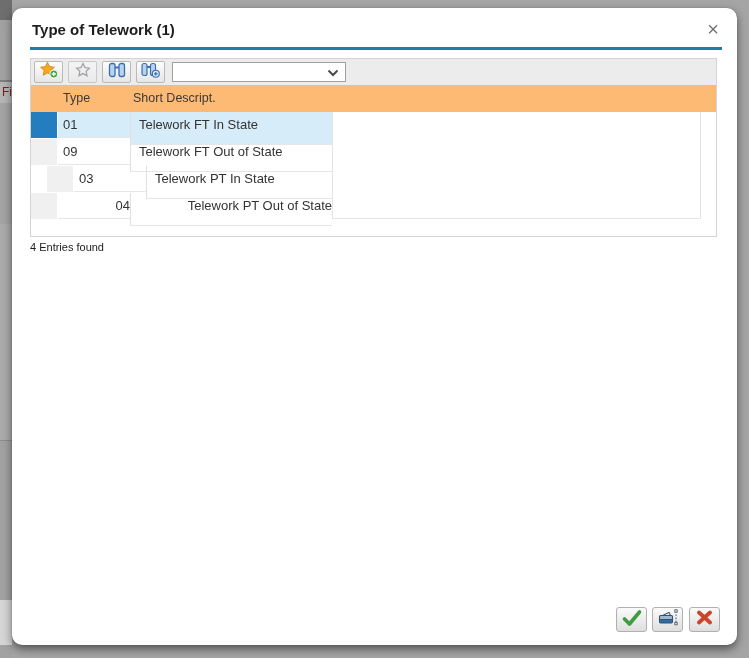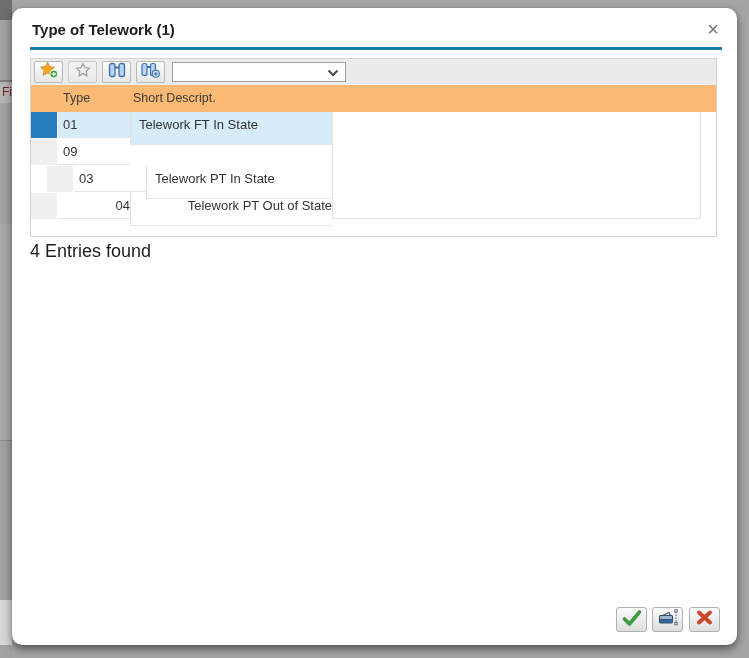--- a/index.html
+++ b/index.html
@@ -47,21 +47,21 @@
   .cell-type{position:absolute;left:27px;top:0;width:72px;height:26px;line-height:26px;
              padding-left:5px;box-sizing:border-box;border-bottom:1px solid #e6e6e6;}
   .cell-desc{position:absolute;left:99px;top:0;width:202px;height:33px;line-height:26px;
              padding-left:8px;box-sizing:border-box;border-left:1px solid #e0e0e0;
              border-bottom:1px solid #e6e6e6;}
   .row.selected .cell-sel{background:#237dbe;}
   .row.selected .cell-type,.row.selected .cell-desc{background:#d6ecf8;}
   .empty-panel{position:absolute;left:301px;top:0;width:369px;height:107px;
                border:1px solid #e4e4e4;border-top:none;box-sizing:border-box;background:#fff;}
 
-  .status{position:absolute;left:18px;top:233px;font-size:18px;color:#1d1d1d;}
+  .status{position:absolute;left:18px;top:233px;font-size:11px;color:#1d1d1d;}
 
   
   .ft-btn{position:absolute;top:599px;width:31px;height:25px;box-sizing:border-box;
           border:1px solid #b0b0b0;border-radius:3px;background:linear-gradient(#fbfbfb,#dedede);
           display:flex;align-items:center;justify-content:center;cursor:pointer;}
   .ft-accept{left:604px;} .ft-print{left:640px;} .ft-cancel{left:677px;}
 </style>
 </head>
 <body>
 
@@ -142,20 +142,21 @@
 
         <div class="row selected" style="top:0;">
           <div class="cell-sel"></div>
           <div class="cell-type">01</div>
           <div class="cell-desc">Telework FT In State</div>
         </div>
 
         <div class="row" style="top:27px;">
           <div class="cell-sel"></div>
           <div class="cell-type">09</div>
+          <div class="cell-desc">Telework FT Out of State</div>
         </div>
 
         <div class="row" style="top:54px;margin-left:16px;">
           <div class="cell-sel"></div>
           <div class="cell-type">03</div>
           <div class="cell-desc">Telework PT In State</div>
         </div>
 
         <div class="row" style="top:81px;text-align:right;">
           <div class="cell-sel"></div>

